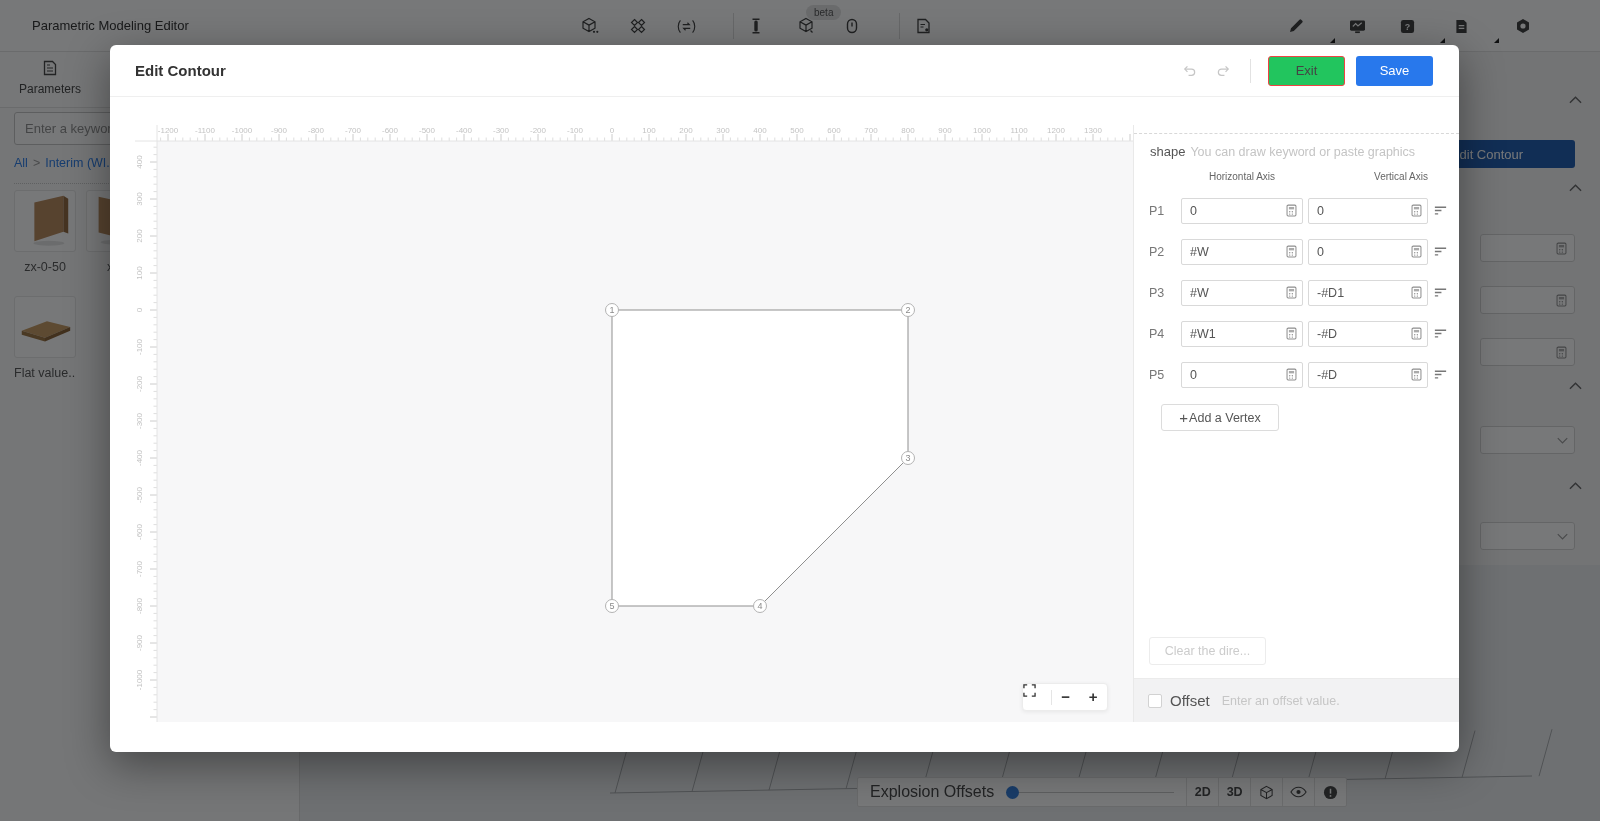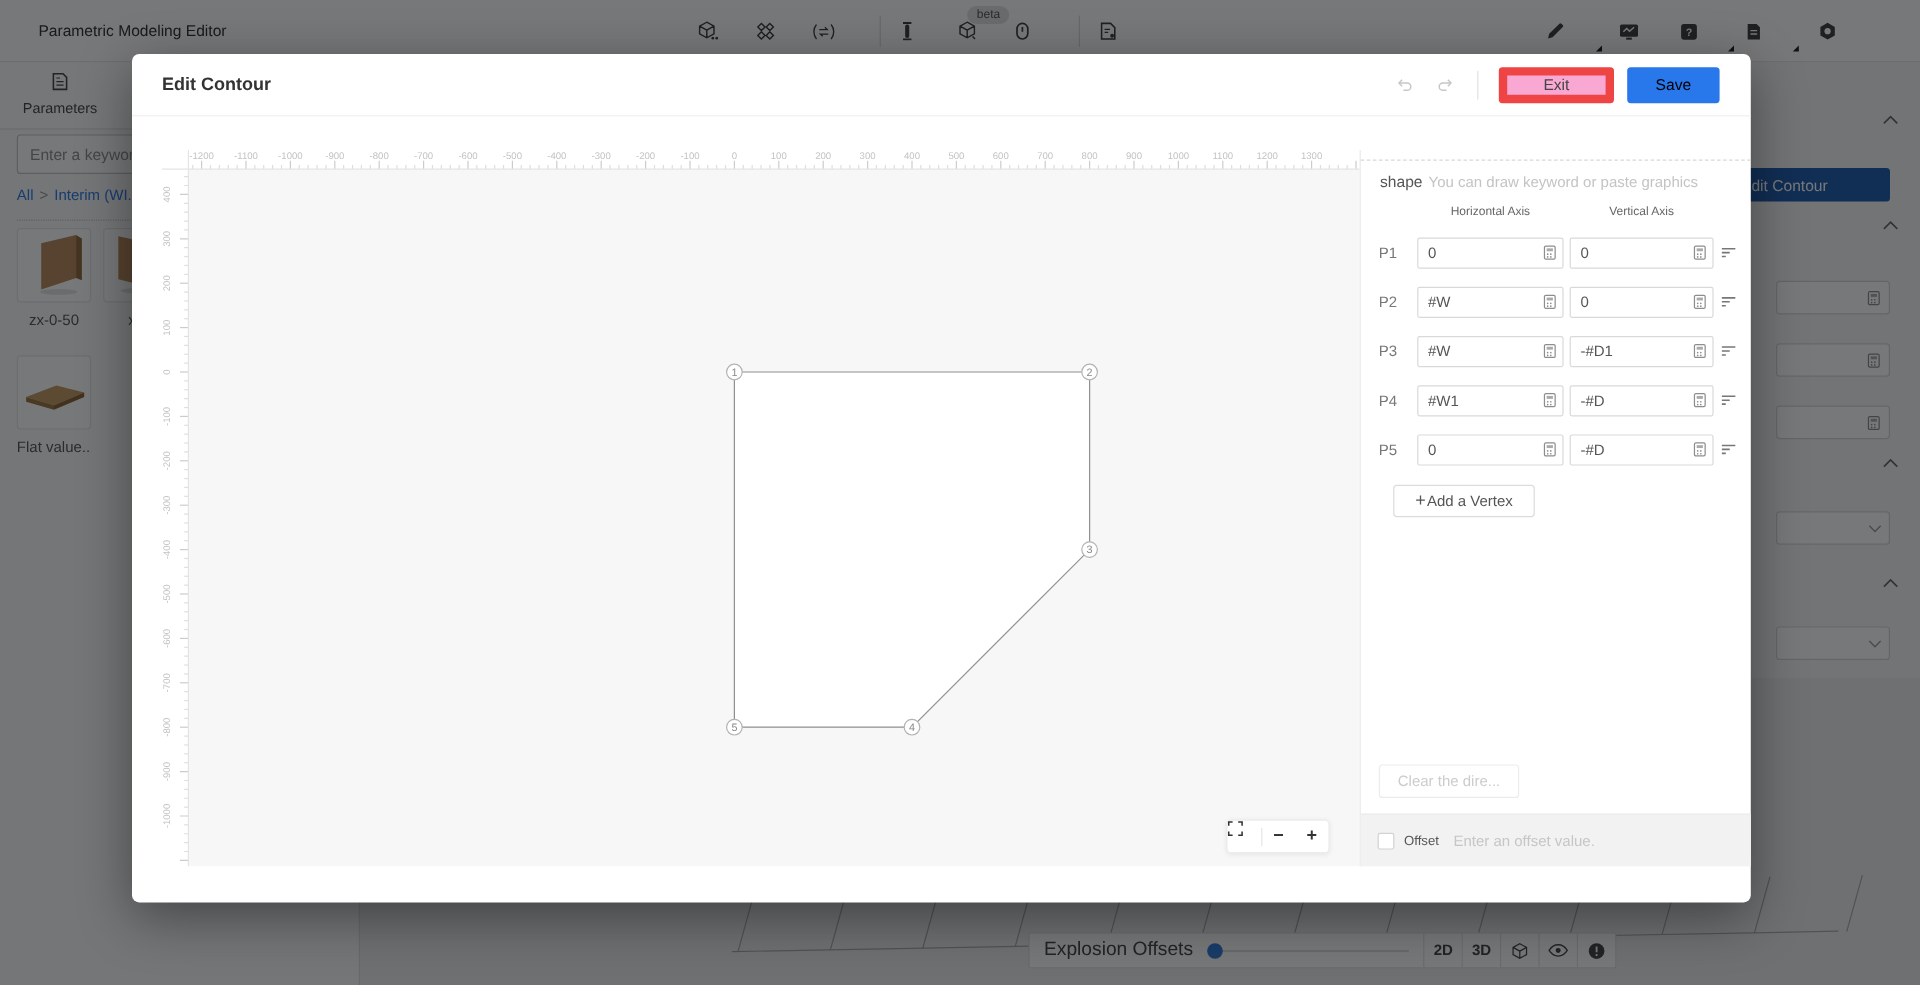--- a/index.html
+++ b/index.html
@@ -47,58 +47,58 @@
   .overlay { position:absolute; inset:0; background:rgba(8,9,11,0.55); }
 
   
   .modal { position:absolute; left:110px; top:45px; width:1349px; height:707px; background:#fff; border-radius:6px; box-shadow:0 12px 44px rgba(0,0,0,.42); }
   .modal-header { height:52px; display:flex; align-items:center; padding:0 26px 0 25px; border-bottom:1px solid #efefef; }
   .modal-title { font-size:15px; font-weight:bold; color:#333; }
   .mh-spacer { flex:1; }
   .hist-btn { color:#c6c6c6; width:20px; display:flex; justify-content:center; line-height:0; }
   .hist-btn + .hist-btn { margin-left:14px; }
   .mh-div { width:1px; height:24px; background:#e2e2e2; margin:0 17px; }
-  .btn-exit { width:96px; height:30px; background:#f9a8d4; border:7px solid #ef4444; border-radius:3px; font-size:13px; color:#444; margin-right:11px; }
-  .btn-save { width:77px; height:30px; background:var(--accent,#2878ec); border:none; border-radius:3px; font-size:13px; color:#000000; }
+  .btn-exit { width:77px; height:30px; background:#22c55e; border:1px solid #ef4444; border-radius:3px; font-size:13px; color:#444; margin-right:11px; }
+  .btn-save { width:77px; height:30px; background:var(--accent,#2878ec); border:none; border-radius:3px; font-size:13px; color:#ffffff; }
 
   .canvas-wrap { position:absolute; left:25px; top:80px; width:998px; height:597px; }
   .canvas-wrap svg { position:absolute; inset:0; font-family:"Liberation Sans",sans-serif; }
   .zoom-ctrl { position:absolute; left:887px; top:558px; width:86px; height:28px; background:#fff; border:1px solid #ececec; border-radius:4px; box-shadow:0 1px 4px rgba(0,0,0,.07); display:flex; align-items:center; }
   .zc-btn { flex:1; display:flex; align-items:center; justify-content:center; color:#333; font-size:15px; font-weight:bold; height:100%; line-height:0; }
   .zc-sep { width:1px; height:15px; background:#e5e5e5; }
 
   .shape-panel { position:absolute; left:1023px; top:80px; width:326px; height:597px; border-left:1px solid #e9e9e9; display:flex; flex-direction:column; }
   .sp-head { display:flex; align-items:center; padding:9px 12px 0 10px; }
   .dd-shapes { height:27px; border:1px solid #d9d9d9; border-radius:4px; background:#fff; display:flex; align-items:center; padding:0 9px; color:#444; font-size:12.5px; }
   .dd-shapes .ficon { margin-right:6px; color:#333; line-height:0; }
   .dd-caret { margin-left:9px; color:#aaa; font-size:9px; }
   .sp-head .spacer { flex:1; }
   .icon-btn { color:#444; margin-left:16px; line-height:0; background:none; border:none; }
   .sp-dashed { border-top:1px dashed #d8d8d8; margin-top:8px; }
   .sp-shape-line { margin:10px 0 0 16px; font-size:13px; color:#555; }
   .sp-shape-line .hint { color:#c4c4c4; font-size:12.5px; margin-left:5px; }
   .sp-cols { position:relative; height:16px; margin-top:12px; font-size:10px; color:#666; }
   .sp-cols .c1 { position:absolute; left:47px; width:122px; text-align:center; }
-  .sp-cols .c2 { position:absolute; left:174px; width:120px; text-align:center; }
+  .sp-cols .c2 { position:absolute; left:174px; width:120px; text-align:right; }
   .vrows { margin-top:11px; }
   .vrow { position:relative; height:26px; margin-bottom:15px; }
   .vrow .plabel { position:absolute; left:15px; top:6px; font-size:12.5px; color:#777; }
   .vrow .field { position:absolute; top:0; height:26px; }
   .vrow .f1 { left:47px; width:122px; }
   .vrow .f2 { left:174px; width:120px; }
   .vrow input { width:100%; height:26px; border:1px solid #d9d9d9; border-radius:2px; padding:0 24px 0 8px; font-size:12.5px; color:#555; background:#fff; outline:none; }
   .vrow .calc { position:absolute; right:5px; top:6px; color:#8d8d8d; line-height:0; }
   .vrow .rowmenu { position:absolute; left:299px; top:5px; color:#777; line-height:0; }
   .btn-addvertex { margin:1px 0 0 27px; width:118px; height:27px; border:1px solid #dcdcdc; border-radius:3px; background:#fff; color:#555; font-size:12.5px; display:flex; align-items:center; justify-content:center; }
   .btn-addvertex .plus { font-size:15px; margin-right:1px; }
   .sp-flex { flex:1; }
   .btn-clear { margin:0 0 13px 15px; width:117px; height:28px; border:1px solid #ececec; border-radius:3px; background:#fff; color:#ccc; font-size:12.5px; }
   .offset-bar { height:44px; background:#f2f2f3; border-top:1px solid #ebebeb; display:flex; align-items:center; padding:0 14px; }
   .offset-check { width:14px; height:14px; background:#fff; border:1px solid #d2d2d2; border-radius:2px; flex:none; }
-  .offset-label { margin-left:8px; font-size:11px; color:#555; }
+  .offset-label { margin-left:8px; font-size:15px; color:#555; }
   .offset-input { flex:1; margin-left:12px; border:none; background:transparent; font-size:12.5px; color:#555; outline:none; }
   .offset-input::placeholder { color:#c6c6c6; }
 </style>
 </head>
 <body>
 
 <div class="screen">
 
   <div class="topbar">
     <div class="tb-title">Parametric Modeling Editor</div>

